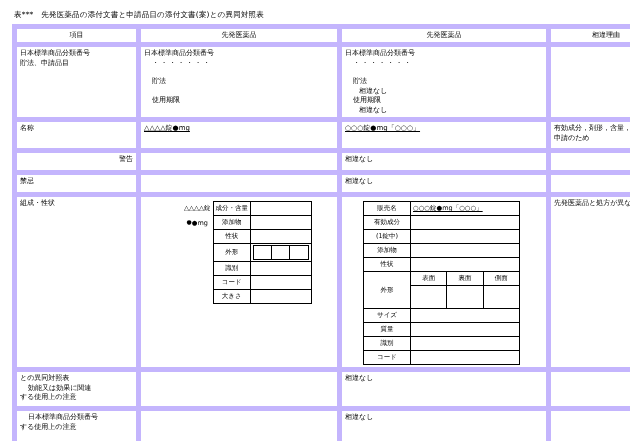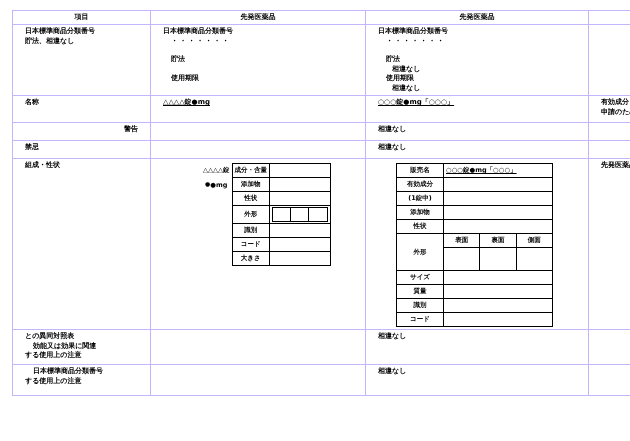--- a/index.html
+++ b/index.html
@@ -28,24 +28,24 @@
     white-space: nowrap;
     letter-spacing: 0.2px;
   }
   table.main {
     border-collapse: collapse;
     width: 605px;
     table-layout: fixed;
   }
   table.main > tbody > tr > td,
   table.main > thead > tr > th {
-    border: 1px solid #c4b5fd;
+    border: 5px solid #c4b5fd;
     vertical-align: top;
-    padding: 2px 12px;
-    font-weight: bold;
+    padding: 2px 3px;
+    font-weight: normal;
     font-size: 7px;
     line-height: 1.35;
   }
   .col-item   { width: 113px; }
   .col-orig   { width: 190px; }
   .col-appl   { width: 198px; }
   .col-reason { width: 104px; }
   .hdr td { text-align: center; }
   .indent1 { padding-left: 8px; display: block; }
   .indent2 { padding-left: 14px; display: block; }
@@ -72,35 +72,36 @@
   td.no-border { border: none !important; }
   .lbl { text-align: center; white-space: nowrap; }
   .val { }
   .composition-row td { vertical-align: top; }
 </style>
 </head>
 <body>
 
 <div id="page">
 
+  <div class="doc-title">表***　先発医薬品の添付文書と申請品目の添付文書(案)との異同対照表</div>
 
   <table class="main">
     <tbody>
 
       <tr class="hdr">
         <td class="col-item">項目</td>
         <td class="col-orig">先発医薬品</td>
         <td class="col-appl">先発医薬品</td>
         <td class="col-reason">相違理由</td>
       </tr>
 
       <tr>
         <td>
           <span class="sub-line">日本標準商品分類番号</span>
-          <span class="sub-line">貯法、相違なし</span>
+          <span class="sub-line">貯法、申請品目</span>
         </td>
         <td>
           <span class="sub-line">日本標準商品分類番号</span>
           <span class="sub-line indent1 dots">・・・・・・・</span>
           <span class="mini-blank"></span>
           <span class="sub-line indent1">貯法</span>
           <span class="mini-blank"></span>
           <span class="sub-line indent1">使用期限</span>
         </td>
         <td>

